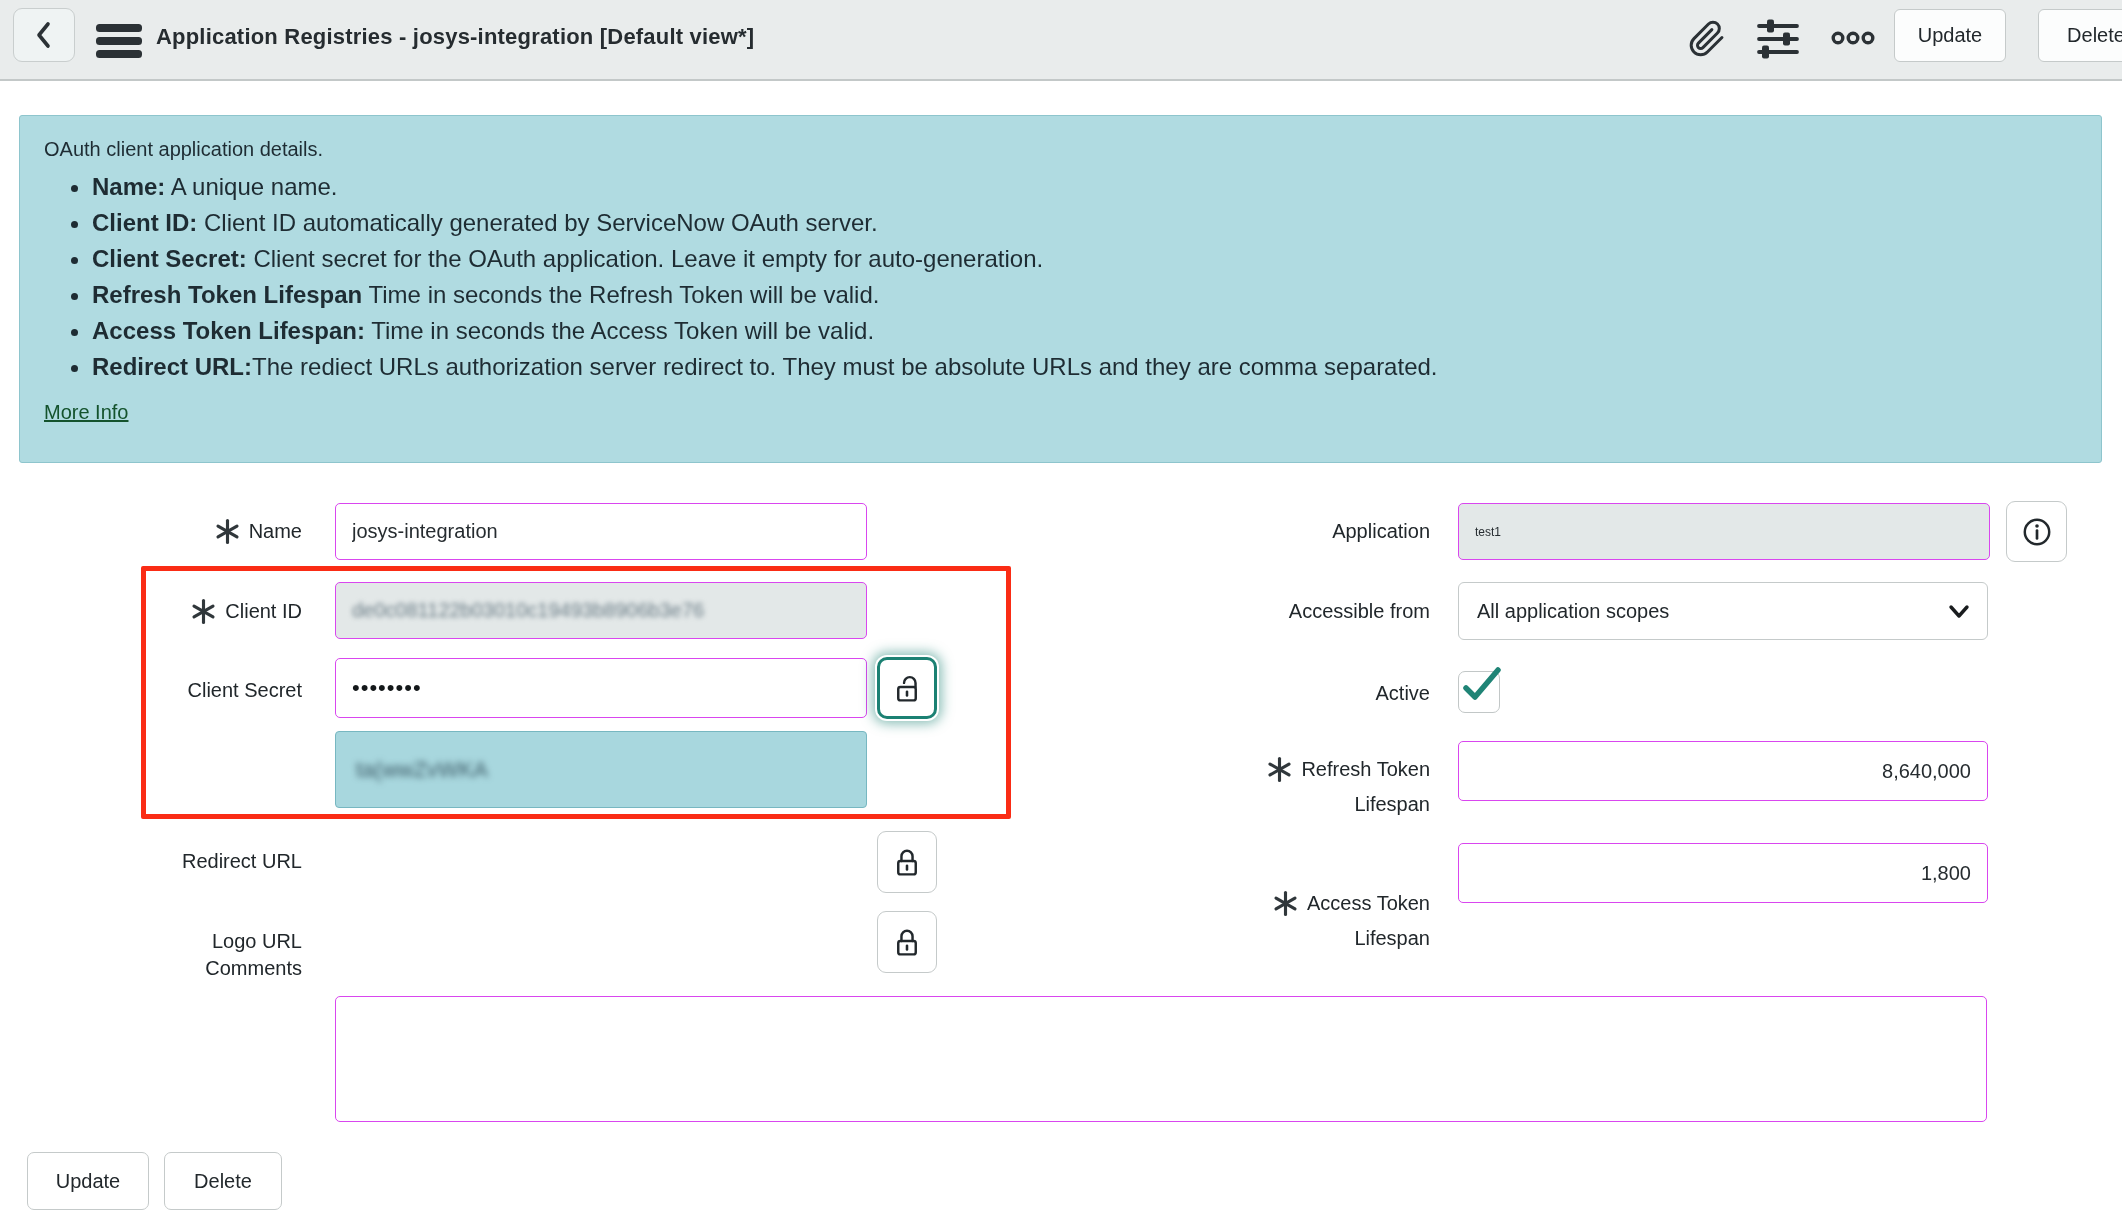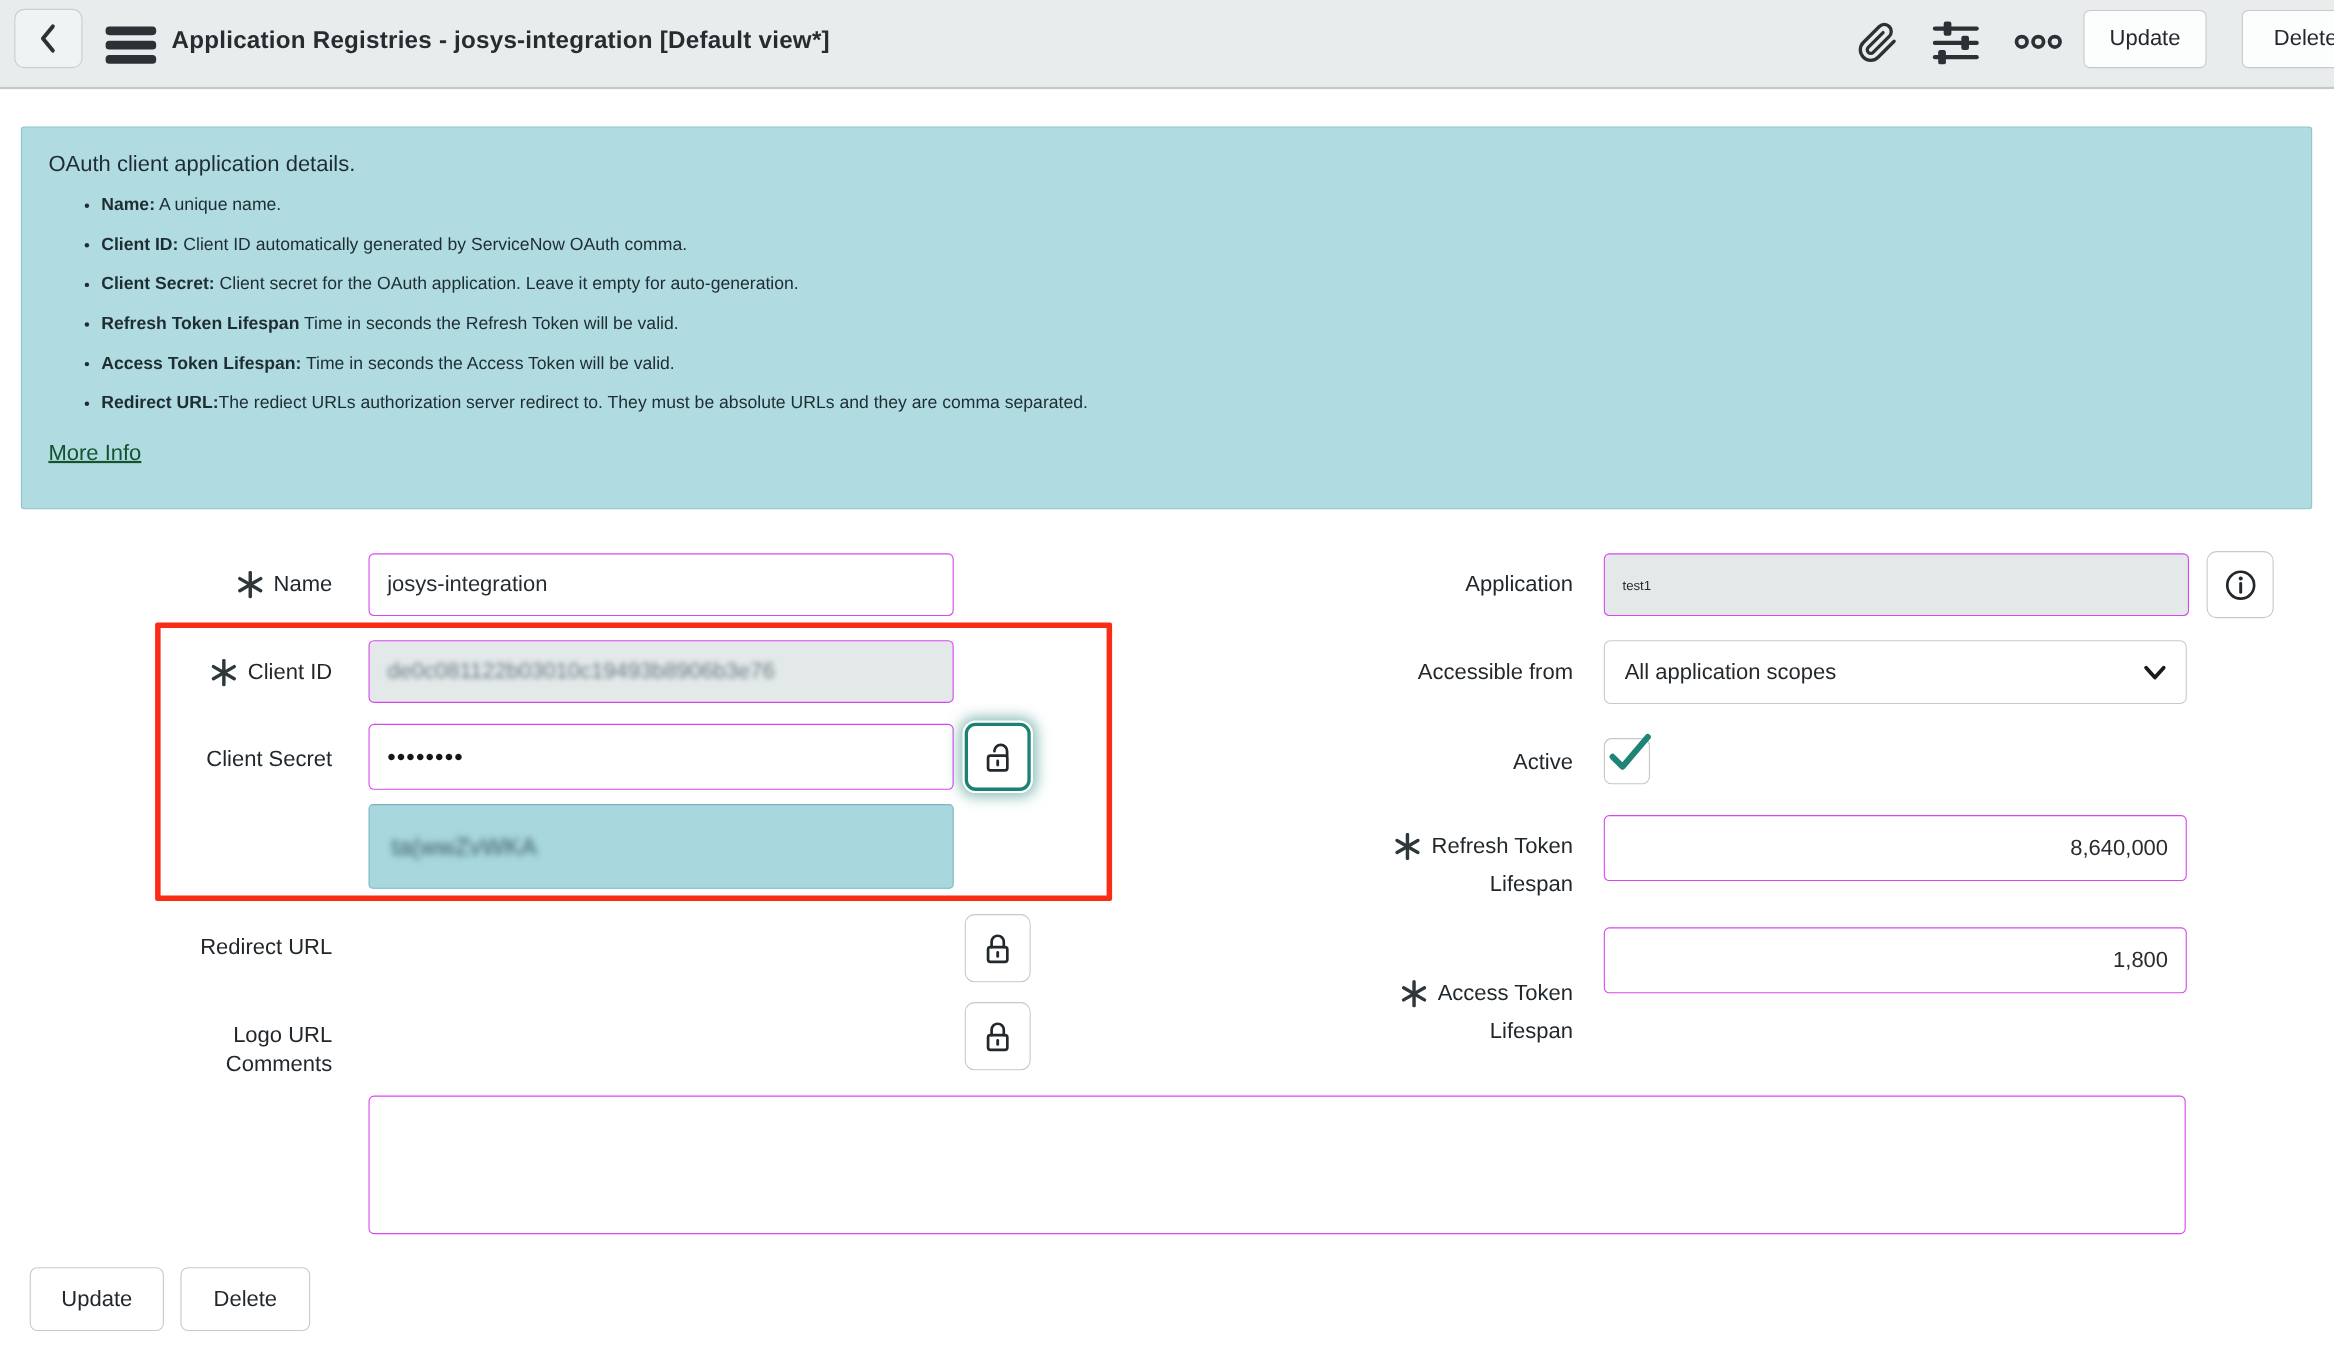--- a/index.html
+++ b/index.html
@@ -24,21 +24,21 @@
   .hbtn { position:absolute; top:9px; height:53px; background:#fcfdfd; border:1px solid #c5caca;
           border-radius:6px; font-size:20px; color:#22282c; font-family:inherit; cursor:pointer;
           display:flex; align-items:center; justify-content:center; }
 
   
   .infobox { position:absolute; left:19px; top:115px; width:2083px; height:348px;
              background:#b0dbe1; border:1px solid #8ec5cd; border-radius:3px;
              padding:16px 24px; color:#1e2c33; }
   .infobox .intro { font-size:20px; line-height:34px; }
   .infobox ul { list-style:disc; margin:3px 0 0 0; padding-left:48px; }
-  .infobox li { font-size:16px; line-height:36px; }
+  .infobox li { font-size:24px; line-height:36px; }
   .infobox li b { font-weight:600; }
   .more-info { display:inline-block; margin-top:16px; font-size:20px; color:#14532d;
                text-decoration:underline; cursor:pointer; }
 
   
   .flabel { position:absolute; font-size:20px; color:#21272b; text-align:right;
             display:flex; justify-content:flex-end; align-items:flex-start; gap:9px; }
   .flabel .txt { line-height:28px; }
   .flabel.two .txt { line-height:35px; }
   .req-icon { flex:0 0 auto; margin-top:2px; }
@@ -131,21 +131,21 @@
     </button>
 
     <button class="hbtn" style="left:1894px; width:112px;">Update</button>
     <button class="hbtn" style="left:2038px; width:116px;">Delete</button>
   </header>
 
   <section class="infobox">
     <div class="intro">OAuth client application details.</div>
     <ul>
       <li><b>Name:</b><span> A unique name.</span></li>
-      <li><b>Client ID:</b><span> Client ID automatically generated by ServiceNow OAuth comma.</span></li>
+      <li><b>Client ID:</b><span> Client ID automatically generated by ServiceNow OAuth server.</span></li>
       <li><b>Client Secret:</b><span> Client secret for the OAuth application. Leave it empty for auto-generation.</span></li>
       <li><b>Refresh Token Lifespan</b><span> Time in seconds the Refresh Token will be valid.</span></li>
       <li><b>Access Token Lifespan:</b><span> Time in seconds the Access Token will be valid.</span></li>
       <li><b>Redirect URL:</b><span>The rediect URLs authorization server redirect to. They must be absolute URLs and they are comma separated.</span></li>
     </ul>
     <a class="more-info">More Info</a>
   </section>
 
   <div class="flabel" style="left:60px; top:517px; width:242px;">
     <span class="req-icon">

